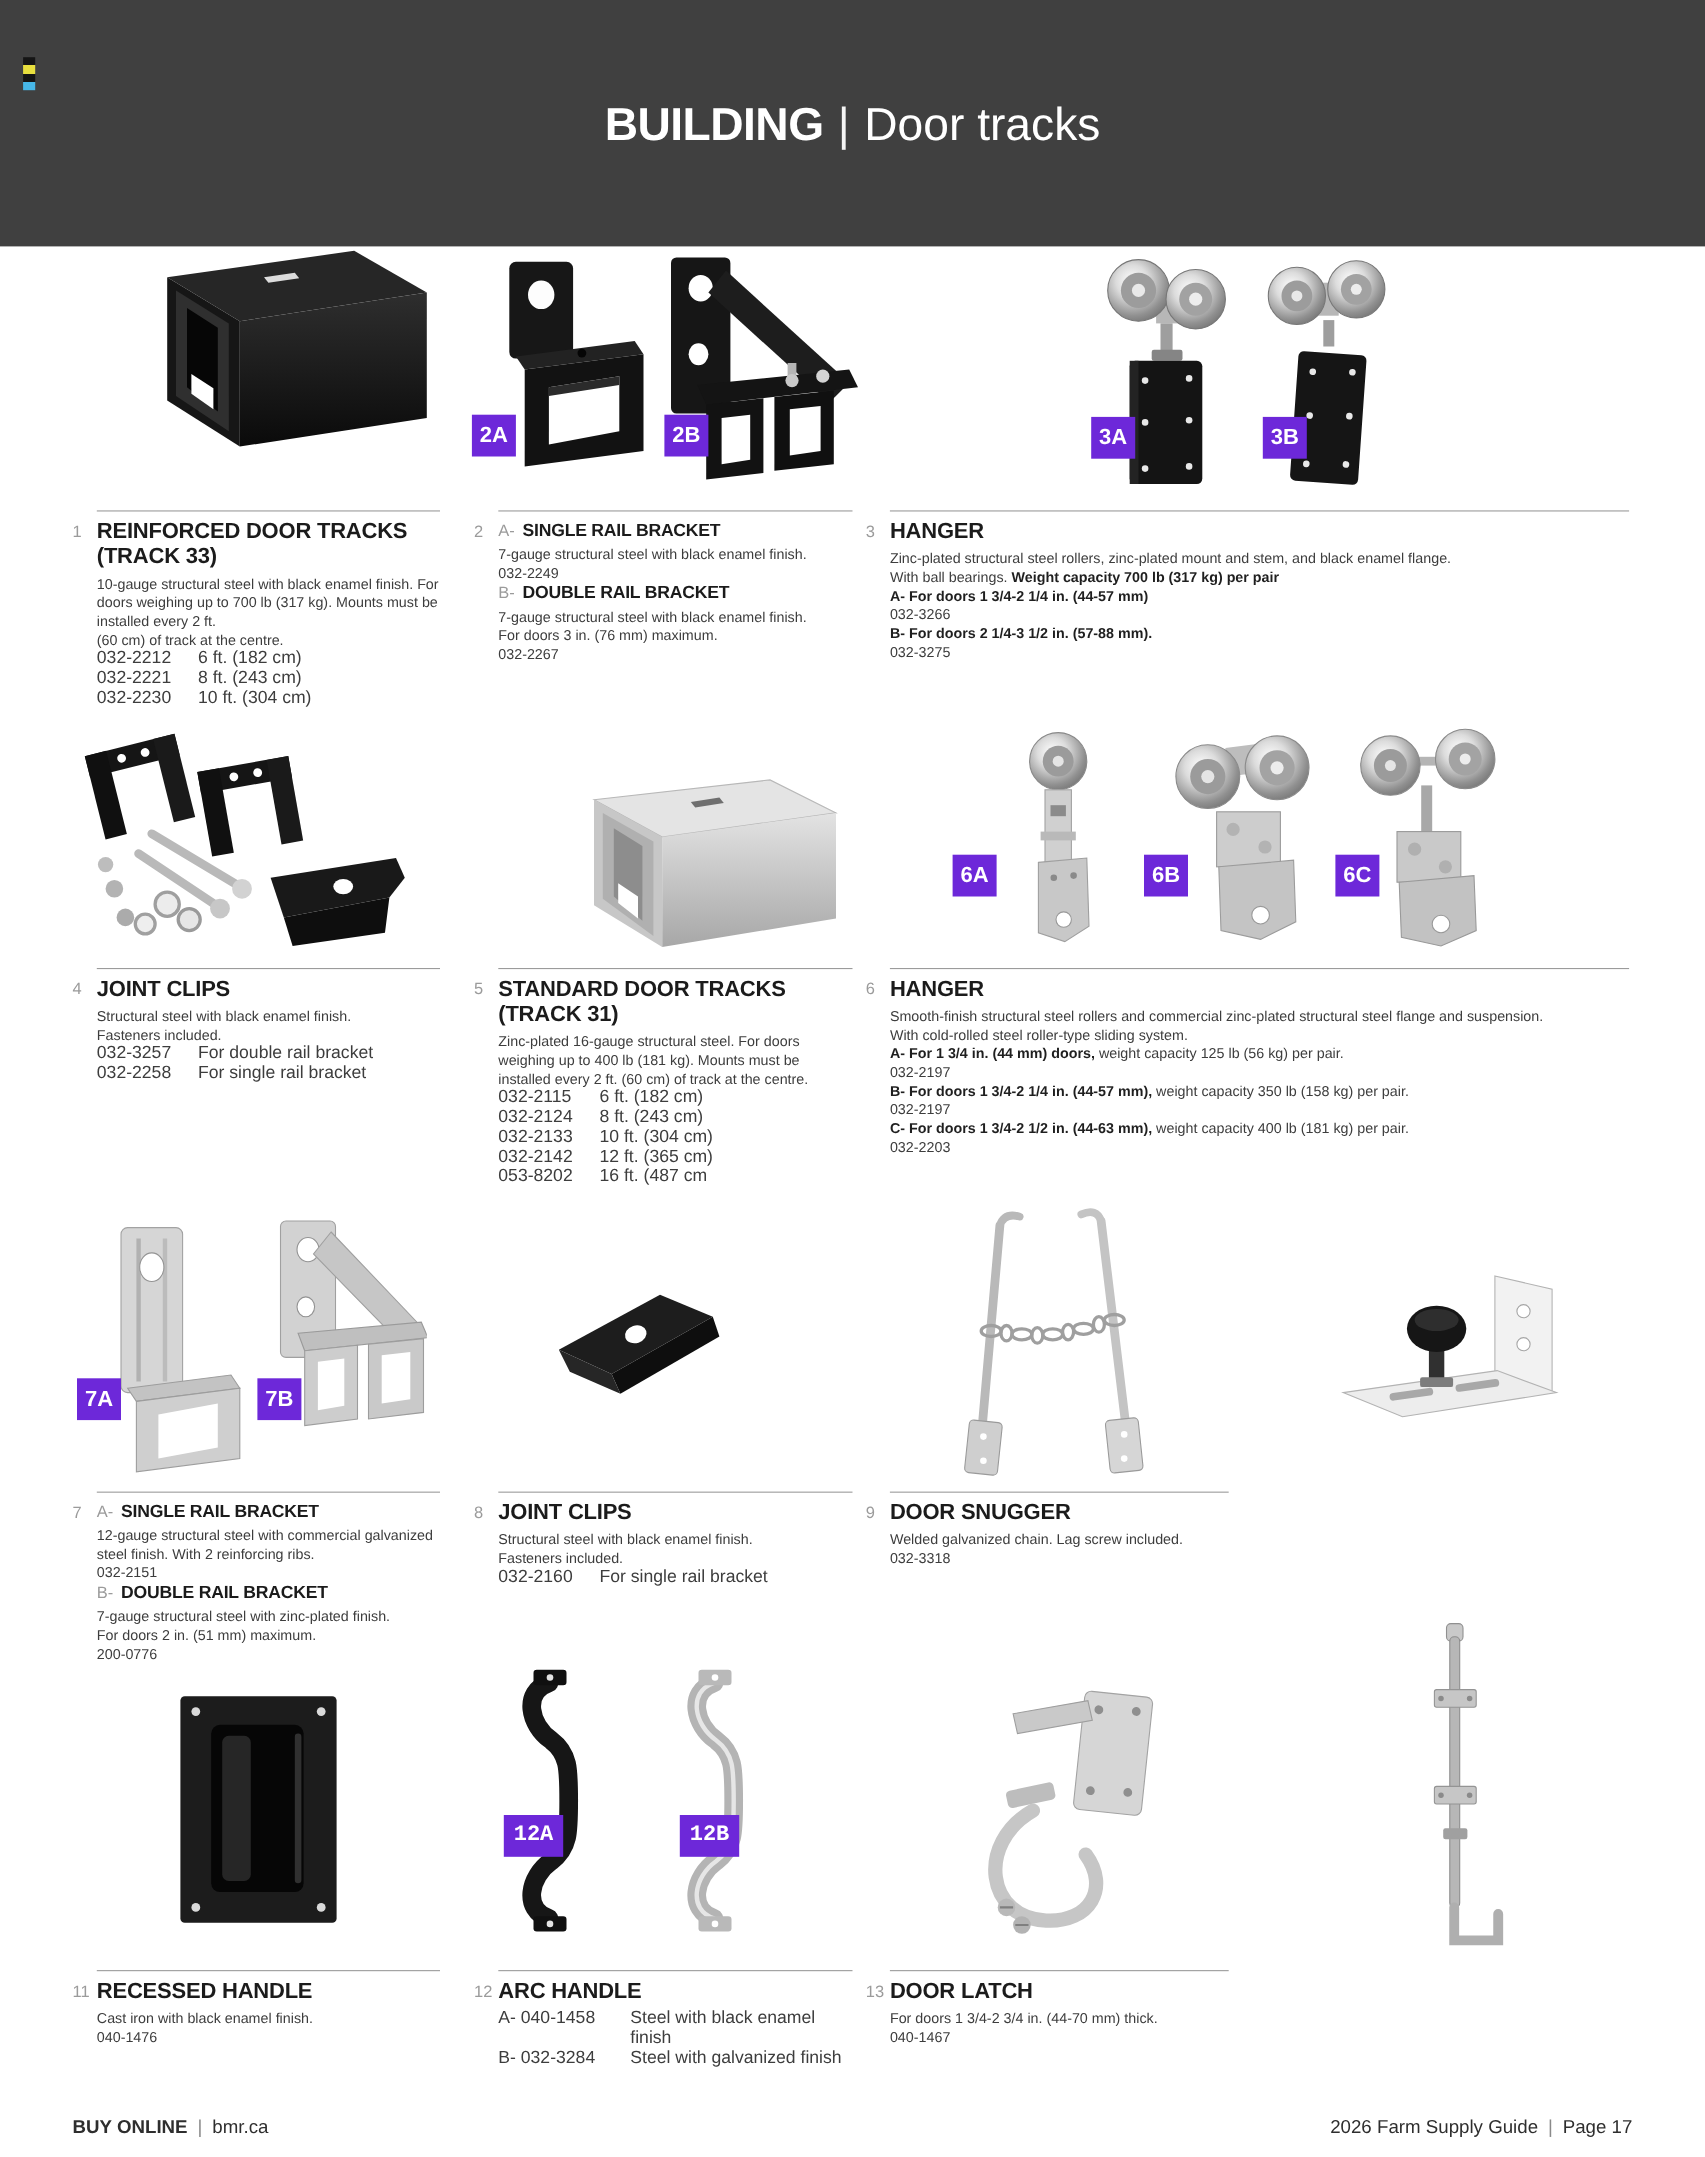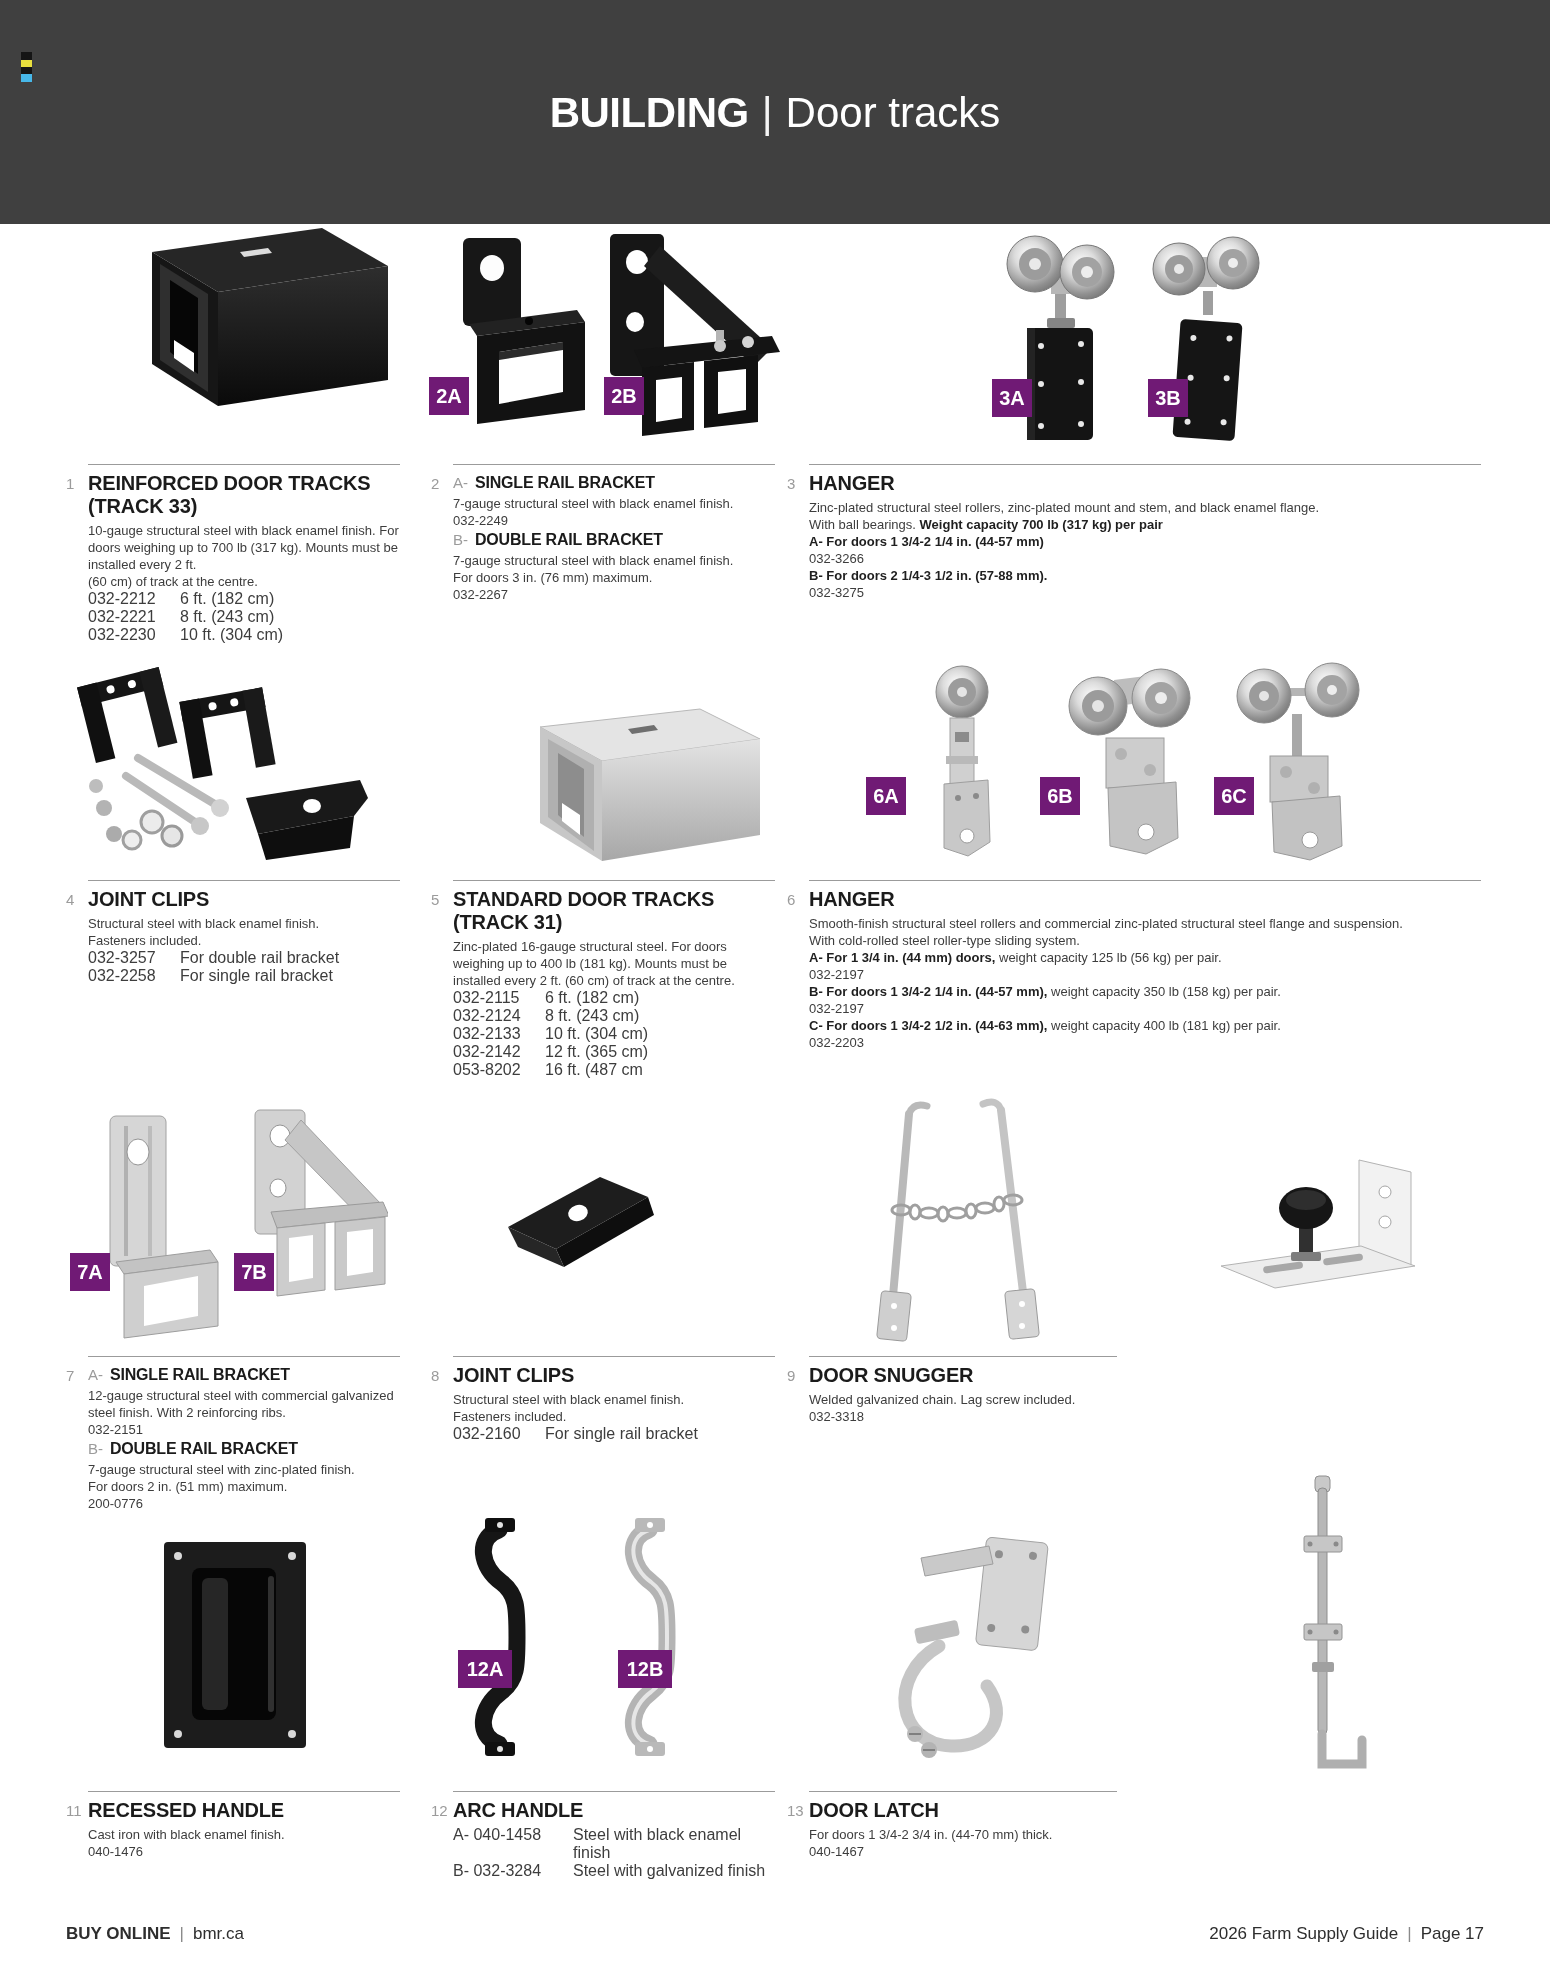--- a/index.html
+++ b/index.html
@@ -21,23 +21,23 @@
   .dtitle{font-weight:700;font-size:20px;color:#1b1b1b;letter-spacing:-0.2px;margin:0 0 4px 0;}
   .dbody{font-size:13px;line-height:17px;color:#3d3d3d;}
   .bline{font-weight:700;color:#1f1f1f;}
   .subhead{margin:2px 0 3px 0;}
   .sublabel{color:#9b9b9b;font-size:15px;margin-right:7px;}
   .subtitle{font-weight:700;font-size:16px;color:#1b1b1b;letter-spacing:-0.2px;}
   .partrow{display:flex;font-size:16px;line-height:18px;color:#3d3d3d;}
   .code{flex:0 0 92px;}
   .codew{flex:0 0 120px;}
   
-  .tag{position:absolute;width:40px;height:38px;background:#701a75;color:#ffffff;
+  .tag{position:absolute;width:40px;height:38px;background:#6d28d9;color:#ffffff;
        font-weight:700;font-size:20px;text-align:center;line-height:38px;z-index:5;}
-  .tag.wide{width:54px;}
+  .tag.wide{width:54px;font-family:Liberation Mono, monospace;}
   
   .pimg{position:absolute;}
   
   .footer-left{position:absolute;left:66px;top:1924px;font-size:17px;color:#2e2e2e;}
   .footer-right{position:absolute;right:66px;top:1924px;font-size:17px;color:#2e2e2e;}
   .fb{font-weight:700;}
   .fsep{color:#8a8a8a;margin:0 9px;font-weight:300;}
 </style>
 </head>
 <body>

